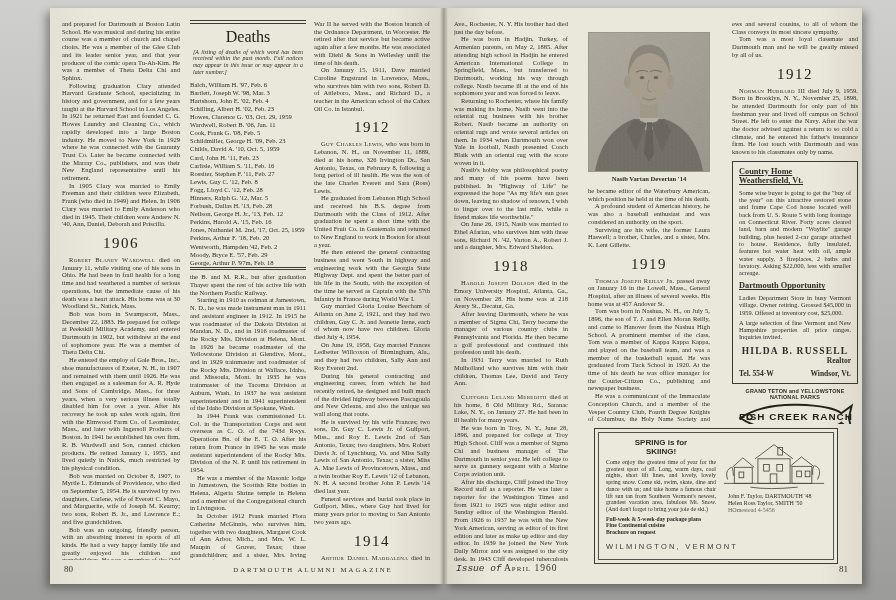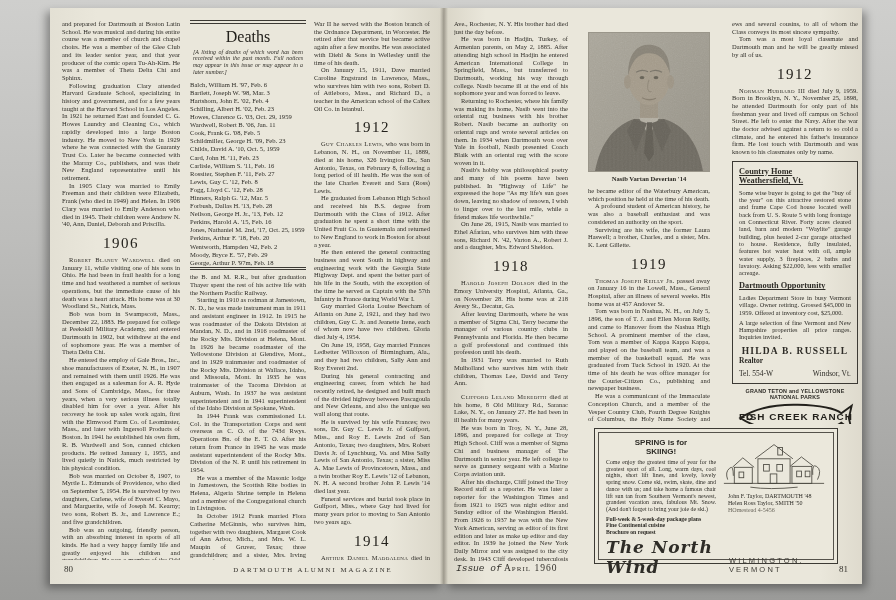--- a/index.html
+++ b/index.html
@@ -45,22 +45,22 @@
   .issue-footer{position:absolute;bottom:10px;left:12px;font-size:9.5px;color:#33312c;}
   .issue-footer .it{font-style:italic;font-family:Liberation Mono, monospace;}
   .issue-footer .scaps{font-variant:small-caps;letter-spacing:1px;}
   .photo{width:122px;height:140px;margin:12px 0 3px 0;border:1px solid #9a968a;box-sizing:border-box;}
   .photo svg{display:block;width:100%;height:100%;}
   .photo-caption{font-size:6.6px;font-weight:bold;text-align:center;margin:2px 0 5px 0;}
   .ad-box{border:1px solid #3c3a34;padding:5px 6px;margin:5px 0 4px 0;}
   .ad-title{font-size:8.3px;font-weight:bold;text-align:left;line-height:9.5px;text-decoration:underline;}
   .ad-body{font-size:6.3px;line-height:7.3px;text-align:justify;margin-top:3px;}
   .realtor-name{font-size:9.5px;font-weight:bold;text-align:center;letter-spacing:1.2px;margin-top:5px;}
-  .realtor-role{font-size:7.5px;font-weight:bold;text-align:left;}
-  .realtor-row{display:flex;justify-content:space-between;font-size:7.5px;font-weight:normal;margin-top:4px;}
+  .realtor-role{font-size:7.5px;font-weight:bold;text-align:right;}
+  .realtor-row{display:flex;justify-content:space-between;font-size:7.5px;font-weight:bold;margin-top:4px;}
   .fish-ad{margin-top:3px;text-align:center;}
   .fish-header{font-size:5.4px;font-weight:bold;font-family:"Liberation Sans",sans-serif;letter-spacing:.2px;}
   .fish-ad svg{display:block;width:126px;height:34px;margin:1px auto 0 auto;}
   .nw-box{position:absolute;left:150px;top:420px;width:244px;height:136px;
     border:1px solid #3c3a34;background:#ebe8dc;padding:3px;box-sizing:border-box;z-index:4;}
   .nw-inner{border:1px solid #55524b;width:100%;height:100%;box-sizing:border-box;padding:5px 7px;
     display:flex;flex-direction:column;}
   .nw-top{display:flex;flex:1;}
   .nw-left{width:142px;}
   .nw-right{flex:1;padding-left:6px;text-align:center;}
@@ -290,21 +290,20 @@
             </svg>
           </div>
           <div class="nw-owners">
             <div><span>John F. Taylor, DARTMOUTH '48</span></div>
             <div><span>Helen Ross Taylor, SMITH '50</span></div>
             <div class="ph">HOmestead 4-5456</div>
           </div>
         </div>
       </div>
       <div class="nw-bottom">
-        <div class="nw-script">The North Wind</div>
         <div class="nw-location">WILMINGTON, VERMONT</div>
       </div>
     </div>
   </div>
 
   <div class="issue-footer">
     <span class="it">Issue of</span>
     <span class="scaps">April 1960</span>
   </div>
   <div class="folio folio-right">81</div>

